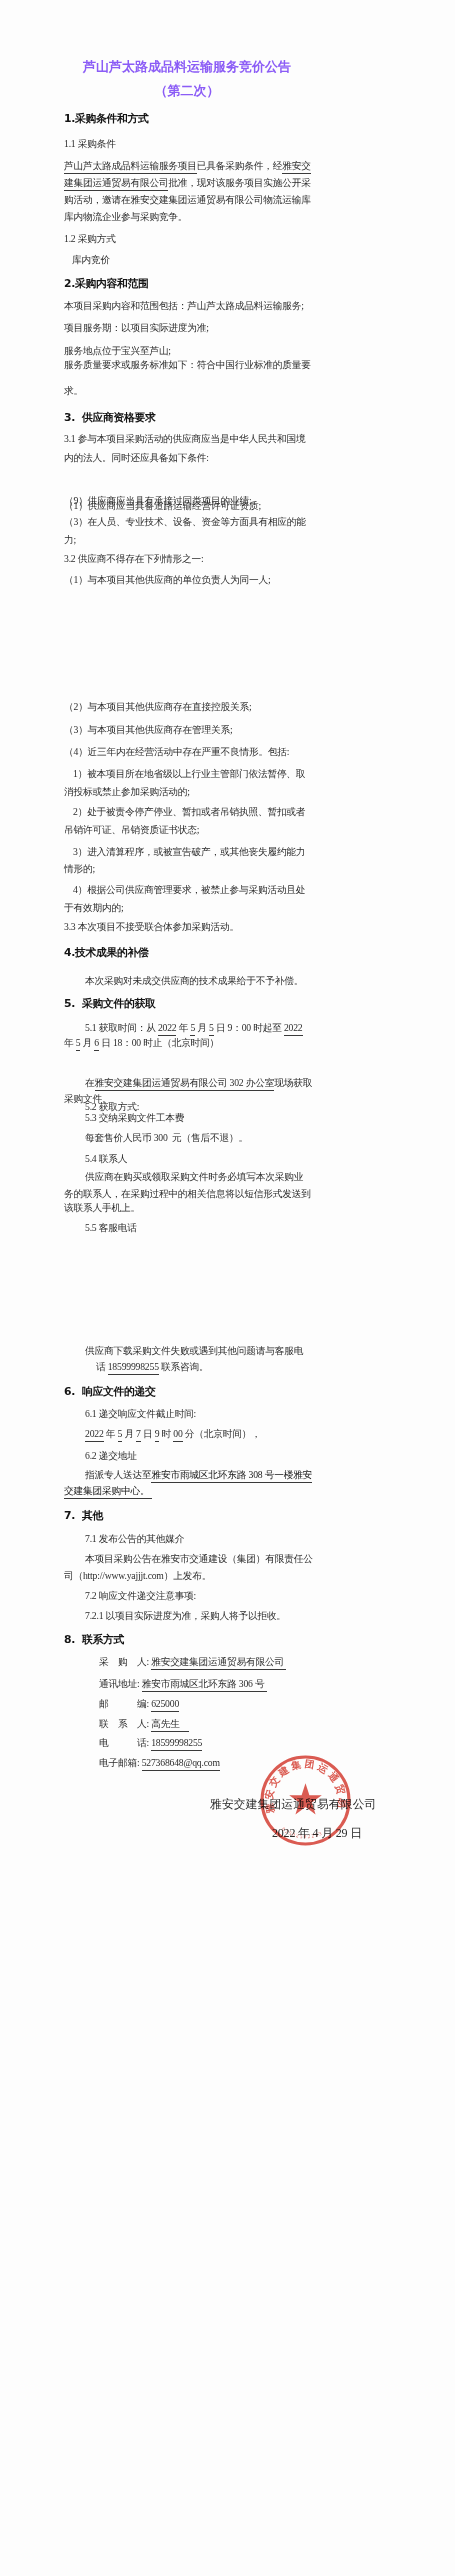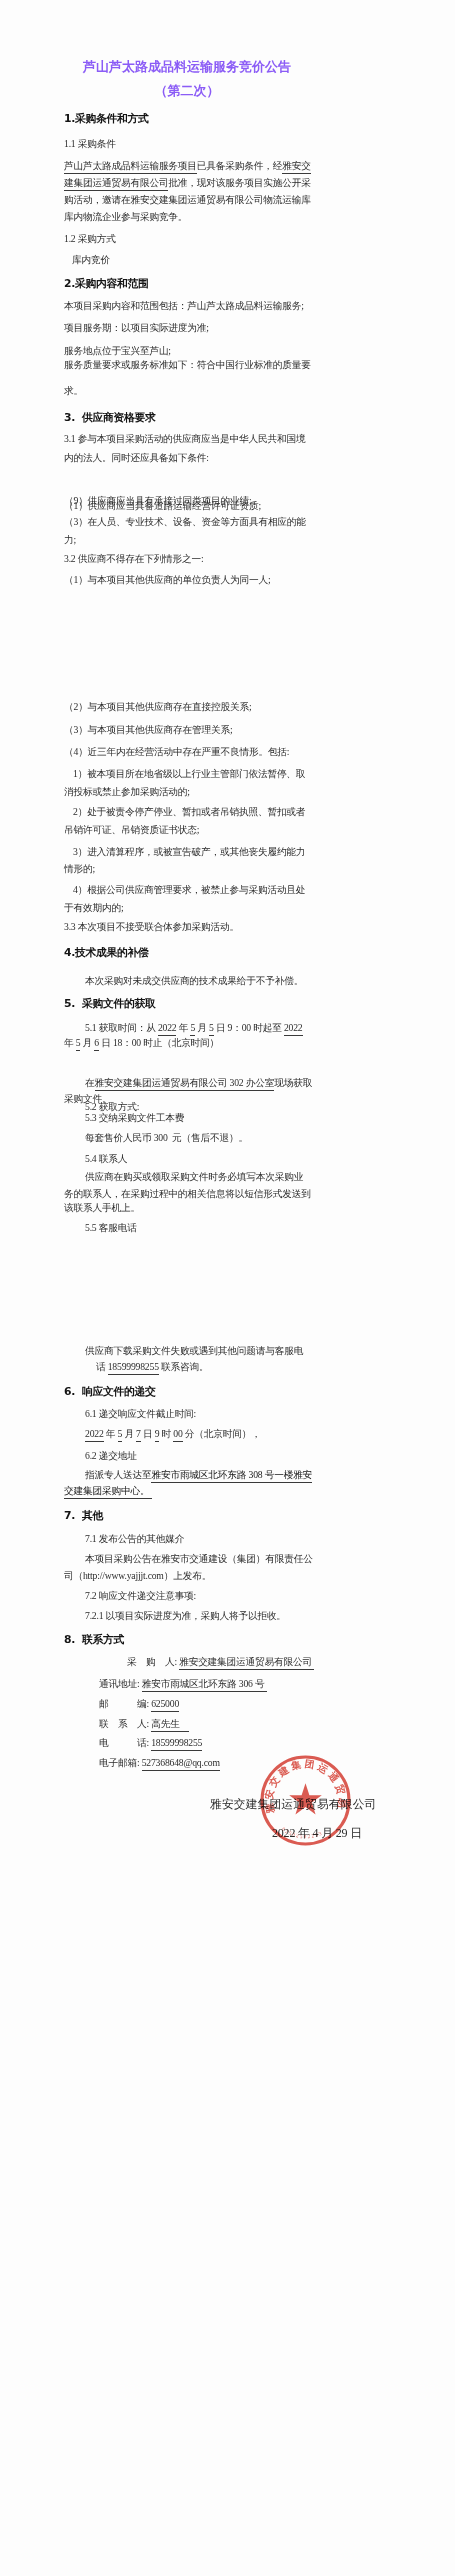--- a/index.html
+++ b/index.html
@@ -107,21 +107,21 @@
       <div class="line " style="top: 1450px; left: 85px;"><span class="">6.2 递交地址</span></div>
       <div class="line " style="top: 1469px; left: 85px;"><span class="">指派专人送达至</span><span class="u b">雅安市雨城区北环东路 308 号一楼雅安</span></div>
       <div class="line " style="top: 1485px; left: 64px;"><span class="u b">交建集团采购中心。 </span></div>
       <div class="line h" style="top: 1509px; left: 64px;"><span class="">7.  其他</span></div>
       <div class="line " style="top: 1533px; left: 85px;"><span class="">7.1 发布公告的其他媒介</span></div>
       <div class="line " style="top: 1553px; left: 85px;"><span class="">本项目采购公告在雅安市交通建设（集团）有限责任公</span></div>
       <div class="line " style="top: 1570px; left: 64px;"><span class="">司（http://www.yajjjt.com）上发布。</span></div>
       <div class="line " style="top: 1590px; left: 85px;"><span class="">7.2 响应文件递交注意事项:</span></div>
       <div class="line " style="top: 1610px; left: 85px;"><span class="">7.2.1 以项目实际进度为准，采购人将予以拒收。</span></div>
       <div class="line h" style="top: 1633px; left: 64px;"><span class="">8.  联系方式</span></div>
-      <div class="line " style="top: 1656px; left: 99px; margin-left: 28px;"><span class="">采　购　人: </span><span class="u ">雅安交建集团运通贸易有限公司 </span></div>
+      <div class="line " style="top: 1656px; left: 99px;"><span class="">采　购　人: </span><span class="u ">雅安交建集团运通贸易有限公司 </span></div>
       <div class="line " style="top: 1678px; left: 99px;"><span class="">通讯地址: </span><span class="u ">雅安市雨城区北环东路 306 号 </span></div>
       <div class="line " style="top: 1698px; left: 99px;"><span class="">邮　　　编: </span><span class="u ">625000</span></div>
       <div class="line " style="top: 1718px; left: 99px;"><span class="">联　系　人: </span><span class="u ">高先生　</span></div>
       <div class="line " style="top: 1737px; left: 99px;"><span class="">电　　　话: </span><span class="u ">18599998255</span></div>
       <div class="line " style="top: 1757px; left: 99px;"><span class="">电子邮箱: </span><span class="u ">527368648@qq.com</span></div>
       <div class="line sig" style="top: 1798px; left: 210px;"><span class="">雅安交建集团运通贸易有限公司</span></div>
       <div class="line date" style="top: 1826px; left: 272px;"><span class="">2022 年 4 月 29 日</span></div>
     </div>
 
   <svg class="stamp" width="103" height="103" viewBox="-90 -90 180 180">

